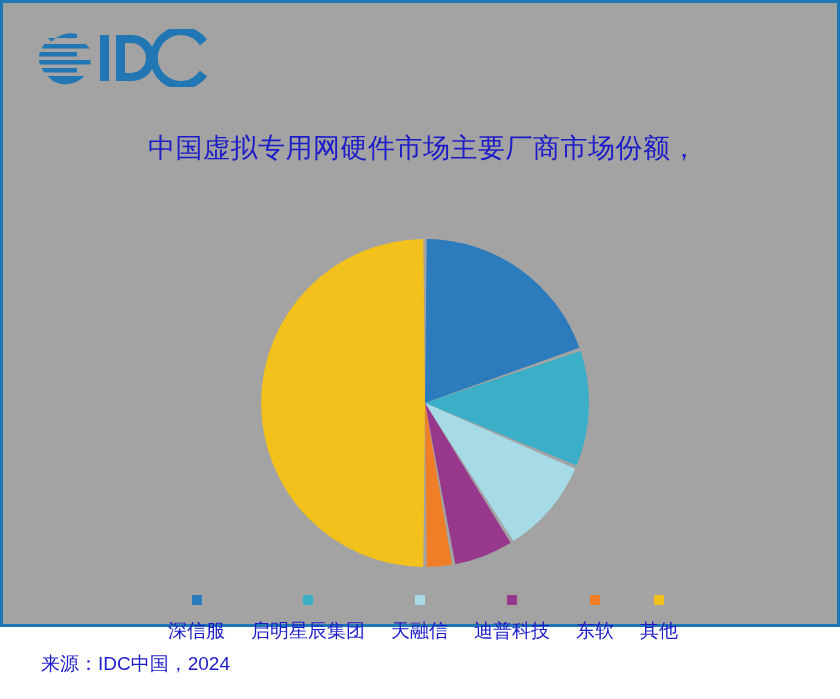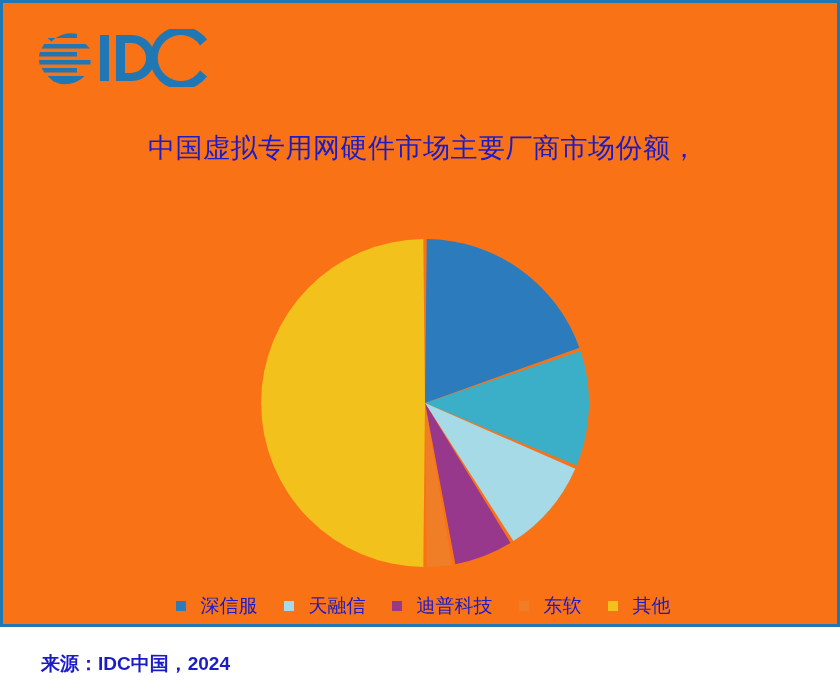--- a/index.html
+++ b/index.html
@@ -14,21 +14,21 @@
     overflow: hidden;
   }
   #frame {
     position: absolute;
     left: 0;
     top: 0;
     width: 840px;
     height: 627px;
     box-sizing: border-box;
     border: 3px solid #1F78B4;
-    background: #f97316;
+    background: #a3a3a3;
   }
   #logo {
     position: absolute;
     left: 34px;
     top: 26px;
     width: 180px;
     height: 58px;
   }
   #logo svg { display: block; }
 
@@ -60,20 +60,21 @@
     top: 592px;
     width: 840px;
     display: flex;
     flex-direction: row;
     justify-content: center;
     align-items: center;
     gap: 26px;
   }
   .legend-item {
     display: flex;
+    flex-direction: column;
     align-items: center;
     gap: 15px;
     white-space: nowrap;
   }
   .legend-swatch {
     width: 10px;
     height: 10px;
     display: inline-block;
     flex: 0 0 auto;
   }
@@ -83,21 +84,20 @@
     line-height: 22px;
   }
 
   #source {
     position: absolute;
     left: 38px;
     top: 648px;
     color: #1B1BC8;
     font-size: 19px;
     white-space: pre;
-    font-weight: bold;
   }
 </style>
 </head>
 <body>
 
 <div id="frame">
 
   <div id="logo">
     <svg width="180" height="58" viewBox="0 0 180 58" xmlns="http://www.w3.org/2000/svg" aria-hidden="true">
       <g fill="#2077B4">
@@ -132,20 +132,24 @@
         </g>
     </svg>
   </div>
 
   <div id="legend">
       <div class="legend-item">
         <span class="legend-swatch" style="background: rgb(43, 123, 189);"></span>
         <span class="legend-label">深信服</span>
       </div>
       <div class="legend-item">
+        <span class="legend-swatch" style="background: rgb(59, 175, 200);"></span>
+        <span class="legend-label">启明星辰集团</span>
+      </div>
+      <div class="legend-item">
         <span class="legend-swatch" style="background: rgb(165, 218, 230);"></span>
         <span class="legend-label">天融信</span>
       </div>
       <div class="legend-item">
         <span class="legend-swatch" style="background: rgb(151, 56, 140);"></span>
         <span class="legend-label">迪普科技</span>
       </div>
       <div class="legend-item">
         <span class="legend-swatch" style="background: rgb(240, 126, 38);"></span>
         <span class="legend-label">东软</span>

